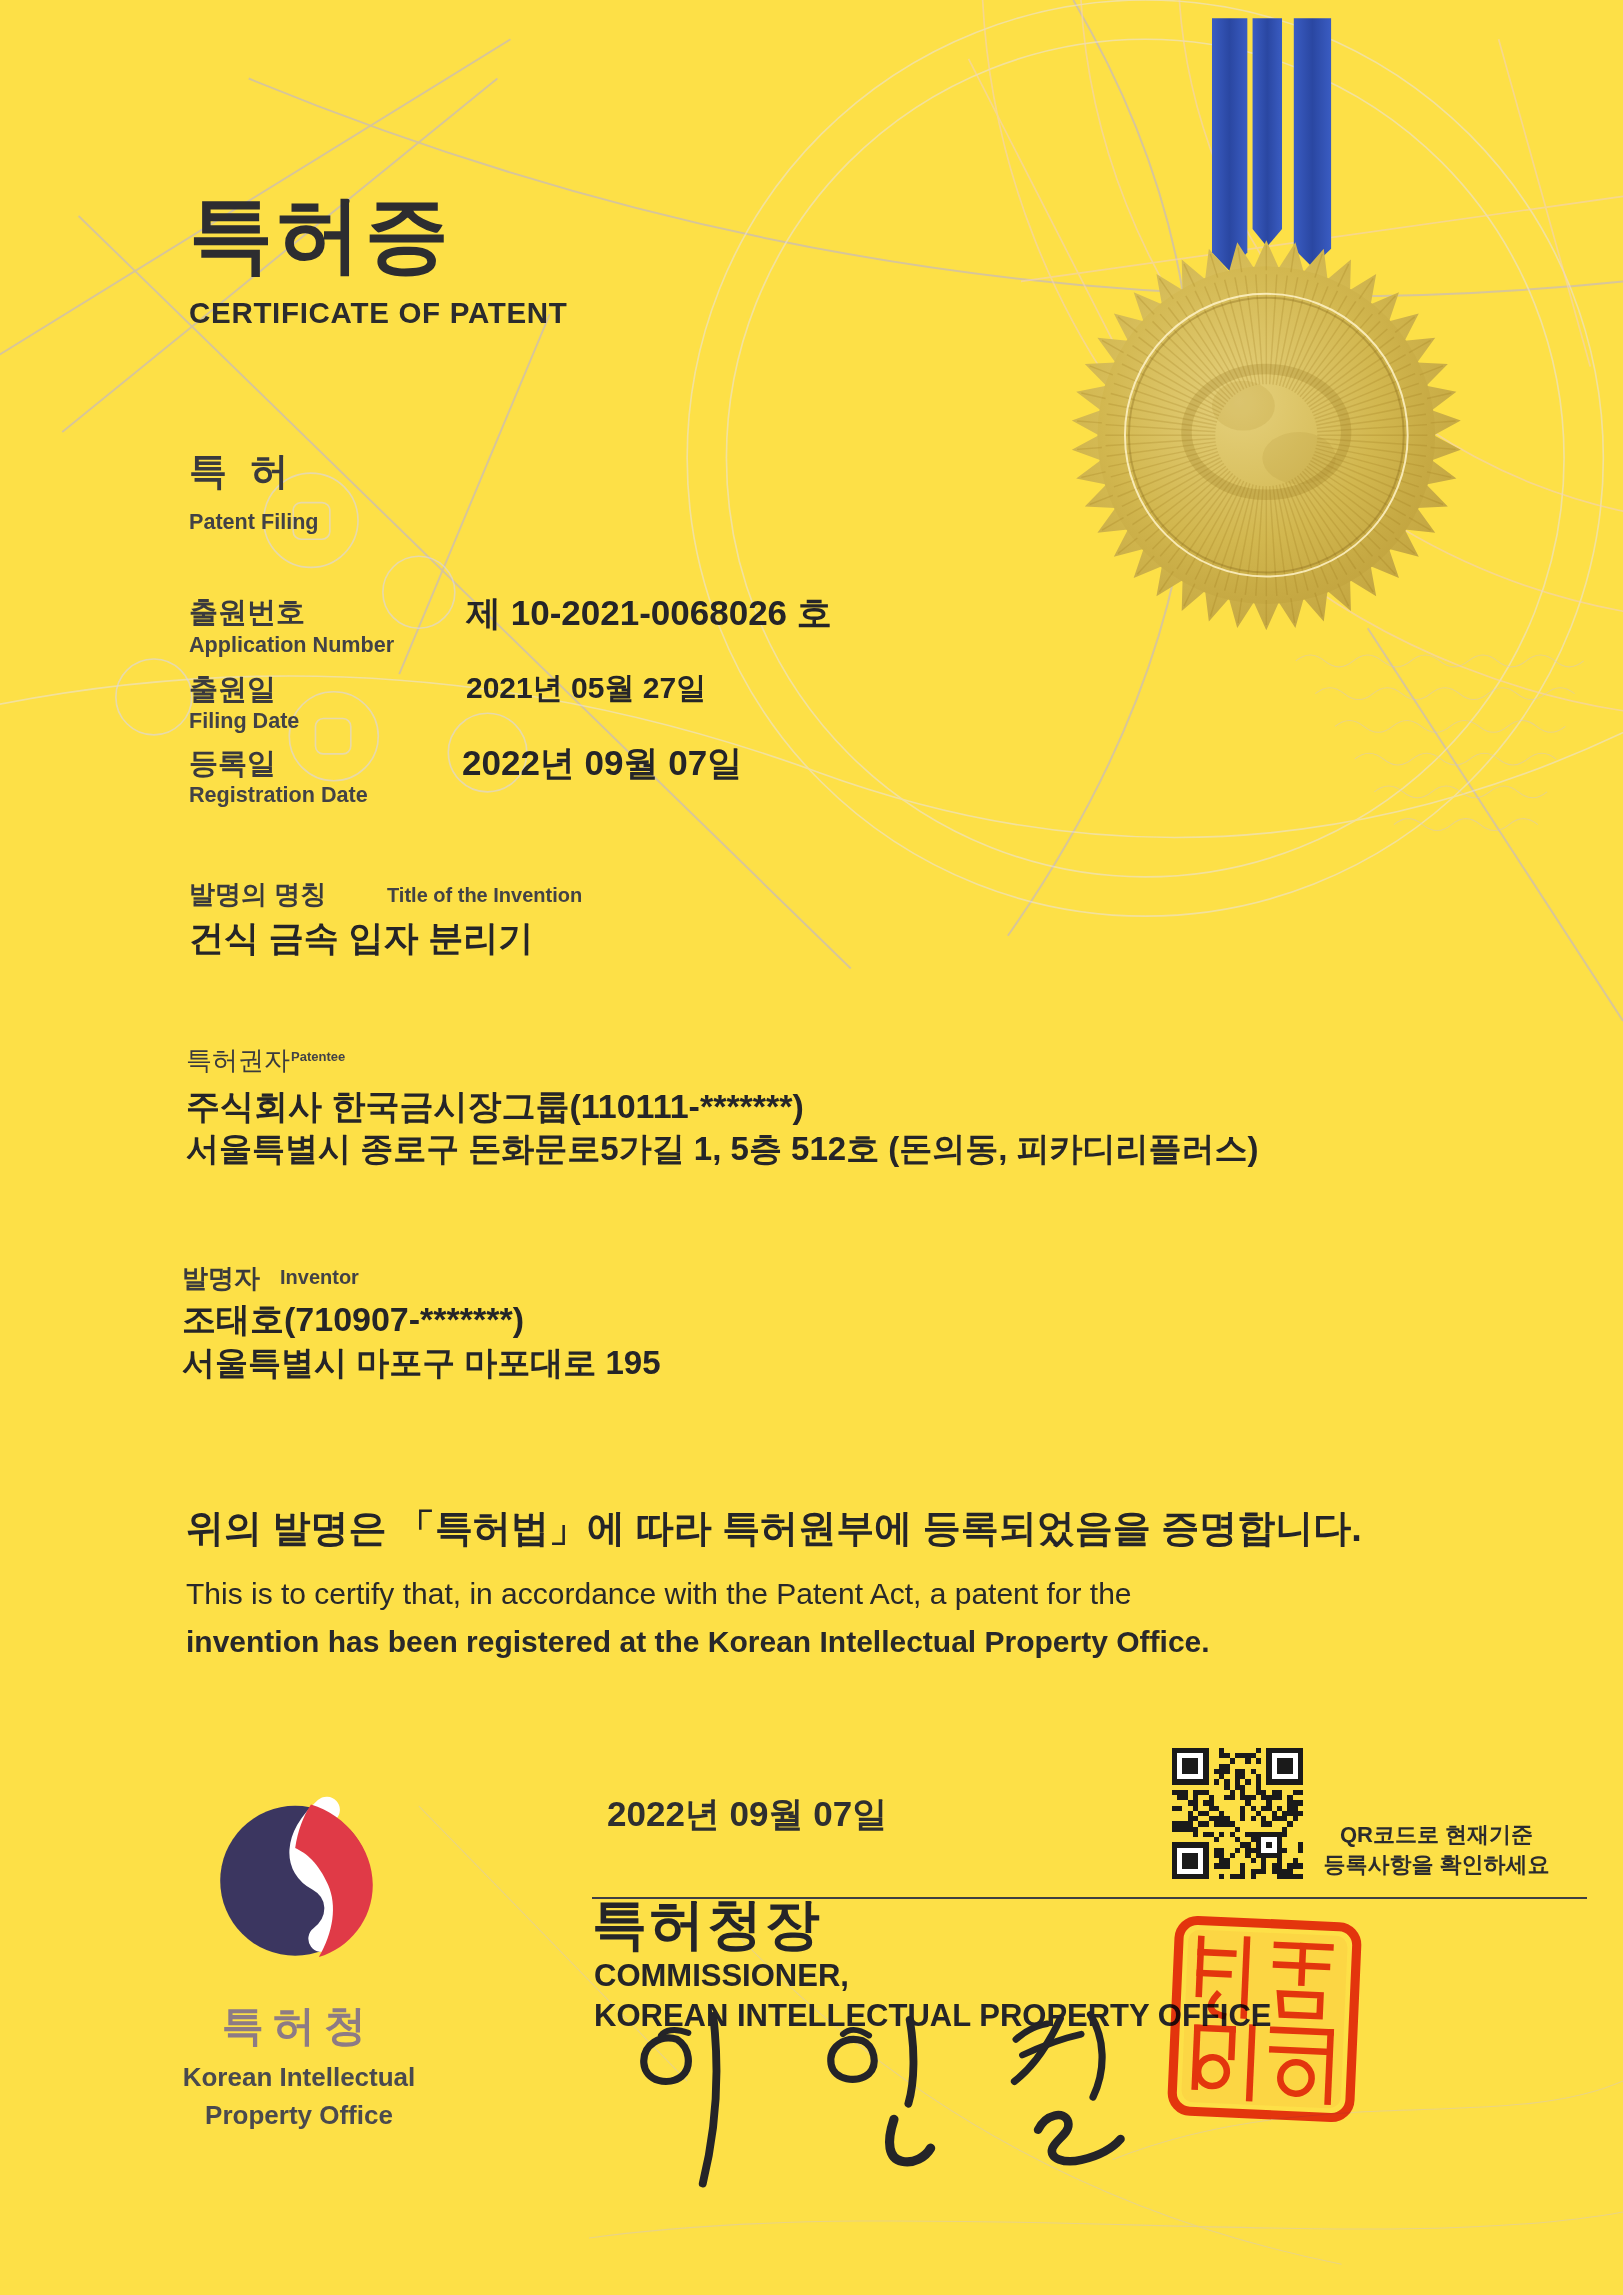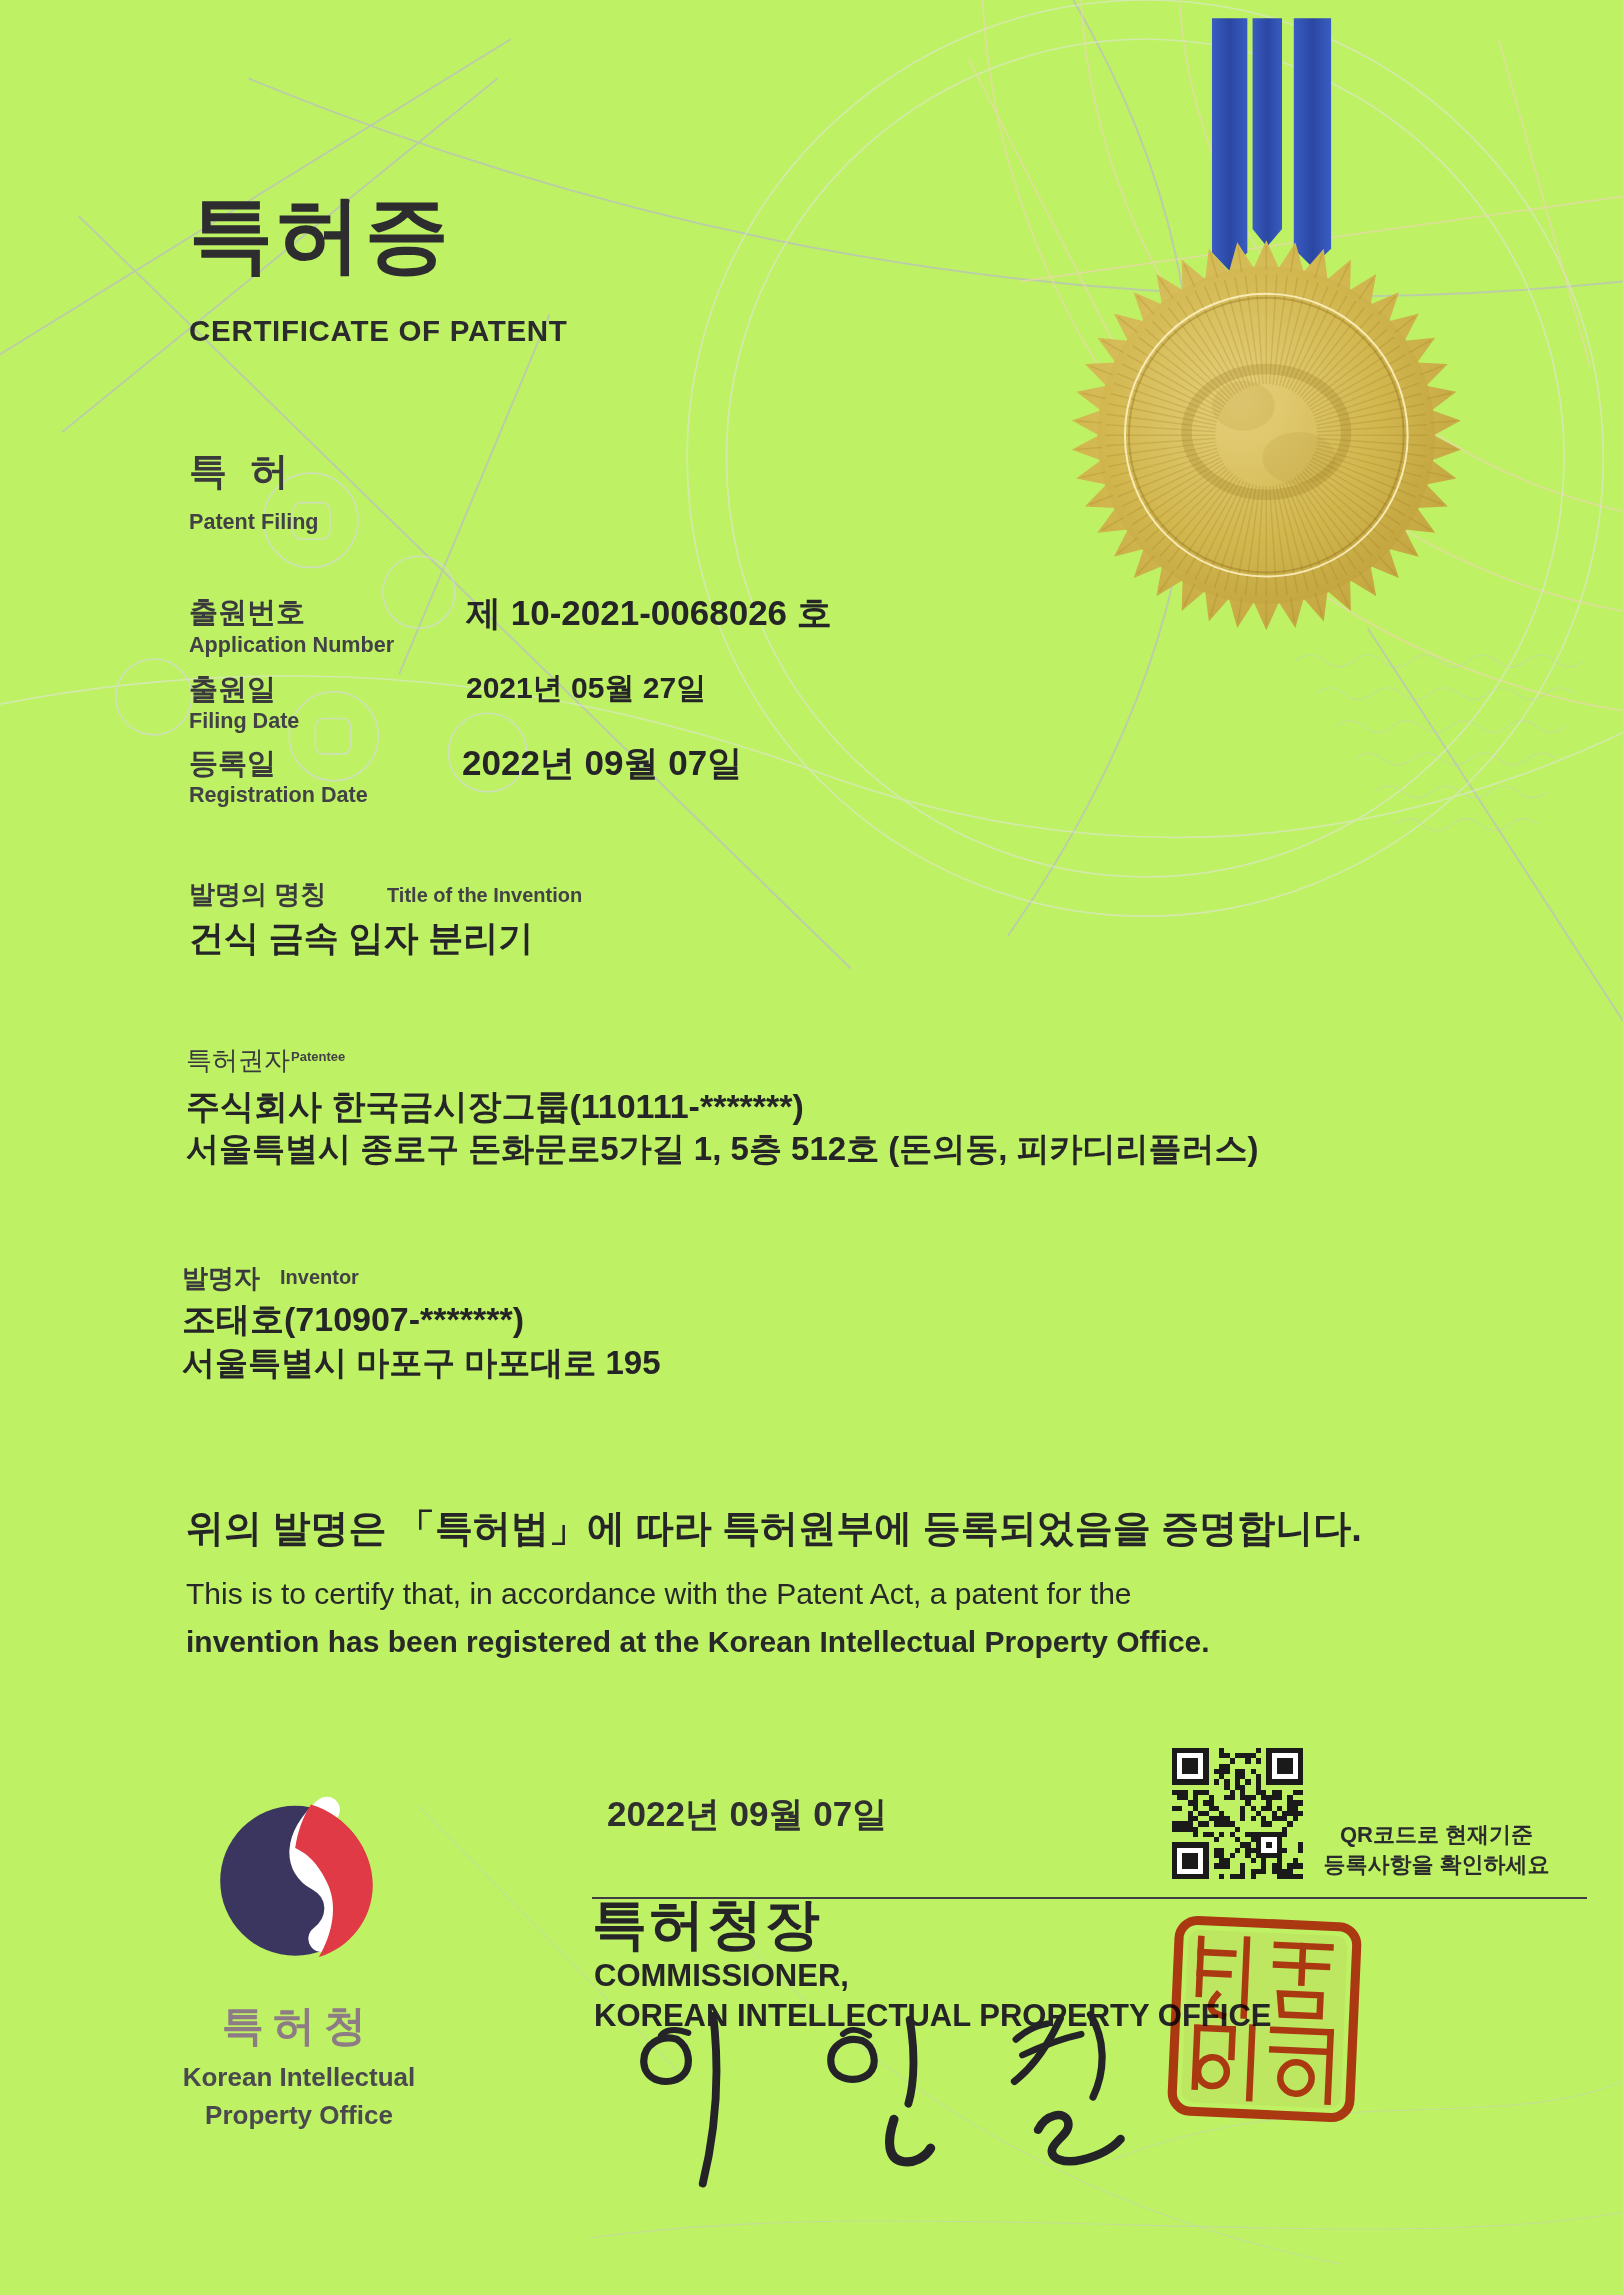--- a/index.html
+++ b/index.html
@@ -1,24 +1,24 @@
 <!DOCTYPE html>
 <html style="font-size:10.5px"><head>
 <meta charset="utf-8">
 <style>
   html,body{margin:0;padding:0;background:#f2f2f4;}
   .page{
-    position:relative;width:1623px;height:2295px;background:#bef264;
+    position:relative;width:1623px;height:2295px;background:#fde047;
     font-family:"Liberation Sans",sans-serif;color:#2f2f2f;overflow:hidden;
   }
   .abs{position:absolute;}
   .bg{left:0;top:0;width:1623px;height:2295px;pointer-events:none;}
   
   .title-ko{left:189px;top:178px;font-size:84px;font-weight:800;letter-spacing:3.9px;color:#2d2d30;}
-  .title-en{left:189px;top:296px;font-size:29.5px;font-weight:800;letter-spacing:0.7px;color:#2b2b2e;margin-top:18px;}
+  .title-en{left:189px;top:296px;font-size:29.5px;font-weight:800;letter-spacing:0.7px;color:#2b2b2e;}
   
   .lab-ko{font-weight:800;color:#3a3a3d;}
   .lab-en{font-weight:600;color:#424246;}
   .val{font-weight:800;color:#252528;}
   .f-pat-ko{left:189px;top:446px;font-size:38px;letter-spacing:6.5px;}
   .f-pat-en{left:189px;top:509px;font-size:21.6px;}
   .f-pat-val{left:473px;top:450px;font-size:39px;}
   .f-app-ko{left:189px;top:593px;font-size:29px;}
   .f-app-en{left:189px;top:632px;font-size:21.6px;}
   .f-app-val{left:466px;top:590px;font-size:35px;}

